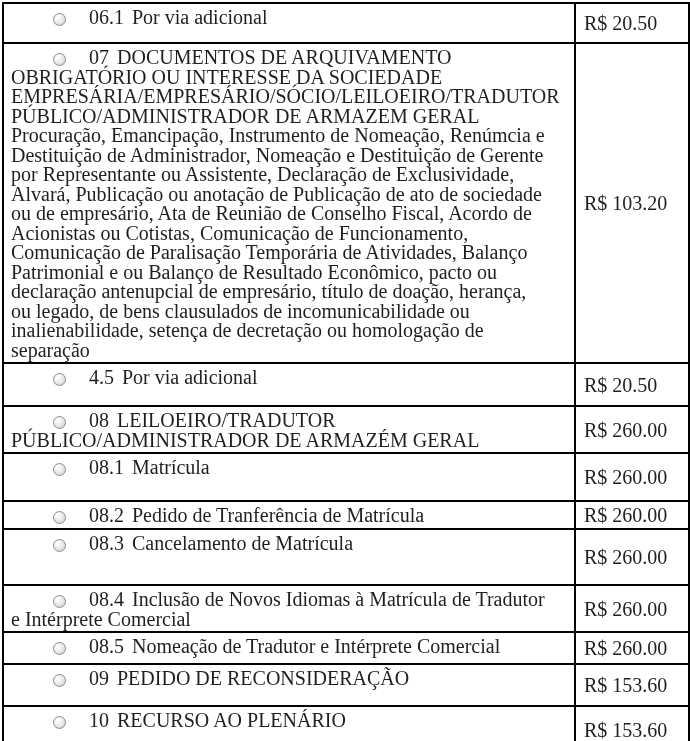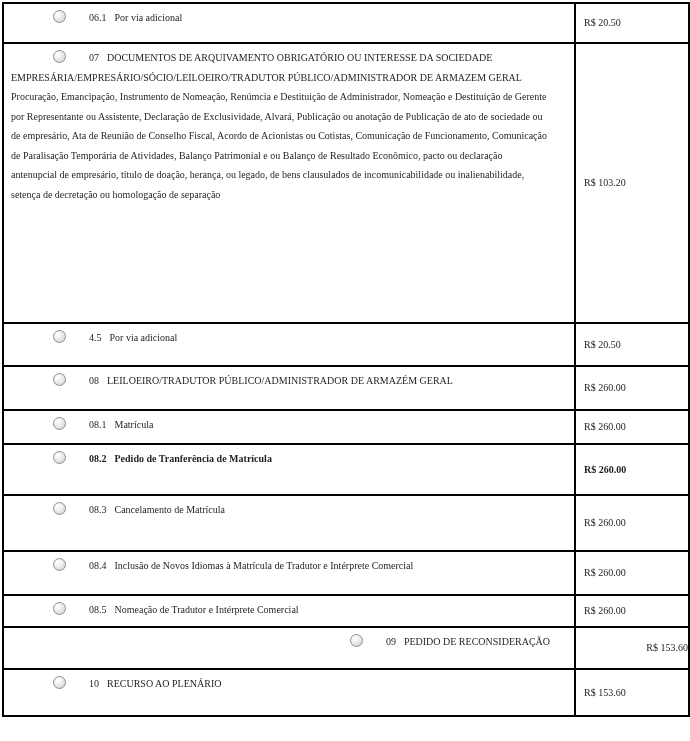--- a/index.html
+++ b/index.html
@@ -13,35 +13,35 @@
     padding: 2px 0 0 2px;
   }
   table.fee-table {
     border-collapse: collapse;
     table-layout: fixed;
     width: 686px;
   }
   table.fee-table td {
     border: 2px solid #000000;
     box-sizing: border-box;
-    font-size: 10px;
+    font-size: 20px;
     overflow: hidden;
     margin-left: 14px;
   }
   td.label-cell {
     width: 572px;
     vertical-align: top;
     padding: 4px 24px 2px 7px;
     line-height: 19.5px;
     text-indent: 42px; 
   }
   td.price-cell {
     width: 114px;
     vertical-align: middle;
-    padding: 2px 0 2px 8px;
+    padding: 2px 8px 2px 8px;
     line-height: 20px;
     white-space: nowrap;
   }
   .radio {
     display: inline-block;
     width: 11px;
     height: 11px;
     border: 1px solid #8f8f8f;
     border-radius: 50%;
     background: radial-gradient(circle at 35% 30%, #ffffff 0%, #ececec 45%, #c9c9c9 100%);
@@ -50,26 +50,26 @@
     cursor: pointer;
   }
   .code {
     margin-right: 8px;
   }
   
   tr.r1  { height: 40px; }
   tr.r2  { height: 280px; }
   tr.r3  { height: 43px; }
   tr.r4  { height: 44px; }
-  tr.r5  { height: 34px; }
-  tr.r6  { height: 51px; font-weight: bold; }
+  tr.r5  { height: 48px; }
+  tr.r6  { height: 28px; }
   tr.r7  { height: 56px; }
   tr.r8  { height: 44px; }
   tr.r9  { height: 32px; }
-  tr.r10 { height: 42px; text-align: right; }
+  tr.r10 { height: 42px; }
   tr.r11 { height: 47px; }
 </style>
 </head>
 <body>
 
 <table class="fee-table">
   <tbody>
 
     <tr class="r1">
       <td class="label-cell">

